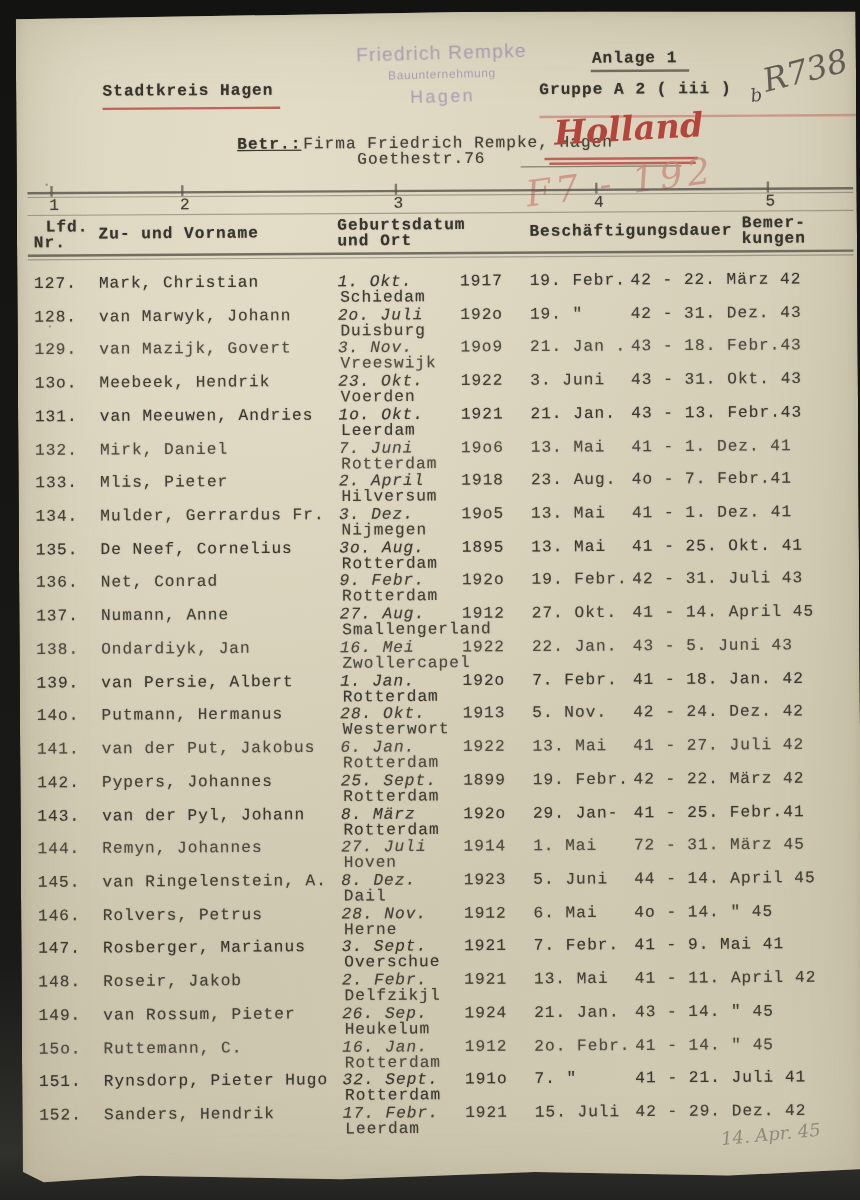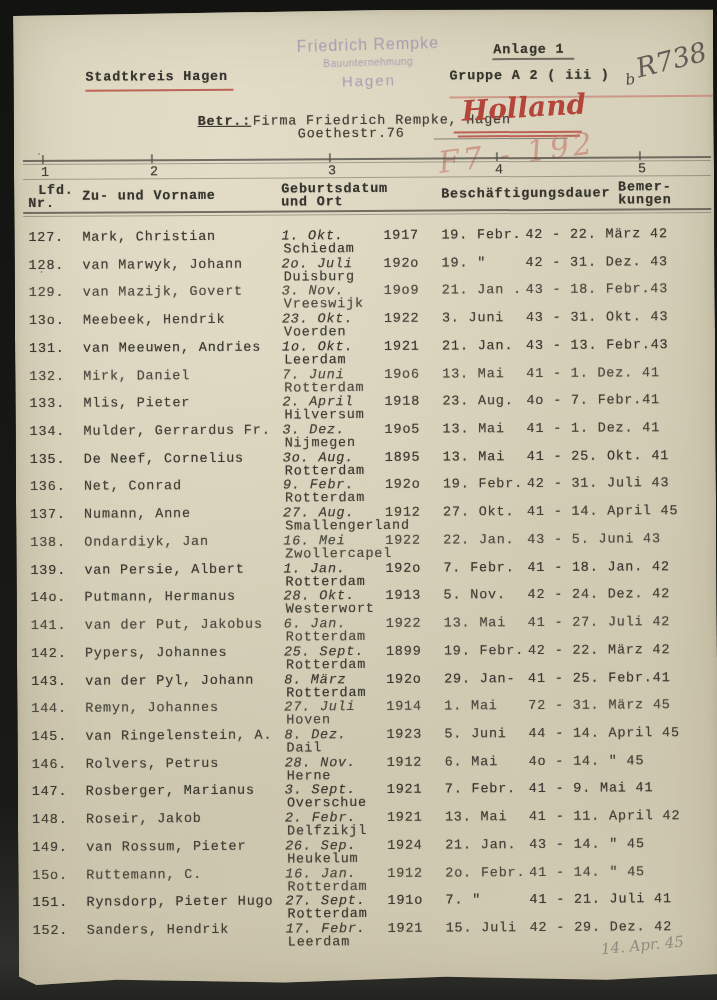--- a/index.html
+++ b/index.html
@@ -349,21 +349,21 @@
     <span class="c-date">16. Jan.</span>
     <span class="c-year">1912</span>
     <span class="c-d1">2o. Febr.</span>
     <span class="c-d2">41 - 14. " 45</span>
     <span class="c-place">Rotterdam</span>
   </div>
 
   <div class="row">
     <span class="c-nr">151.</span>
     <span class="c-name">Rynsdorp, Pieter Hugo</span>
-    <span class="c-date">27. Sept.</span>
+    <span class="c-date">32. Sept.</span>
     <span class="c-year">191o</span>
     <span class="c-d1">7. "</span>
     <span class="c-d2">41 - 21. Juli 41</span>
     <span class="c-place">Rotterdam</span>
   </div>
 
   <div class="row">
     <span class="c-nr">152.</span>
     <span class="c-name">Sanders, Hendrik</span>
     <span class="c-date">17. Febr.</span>

